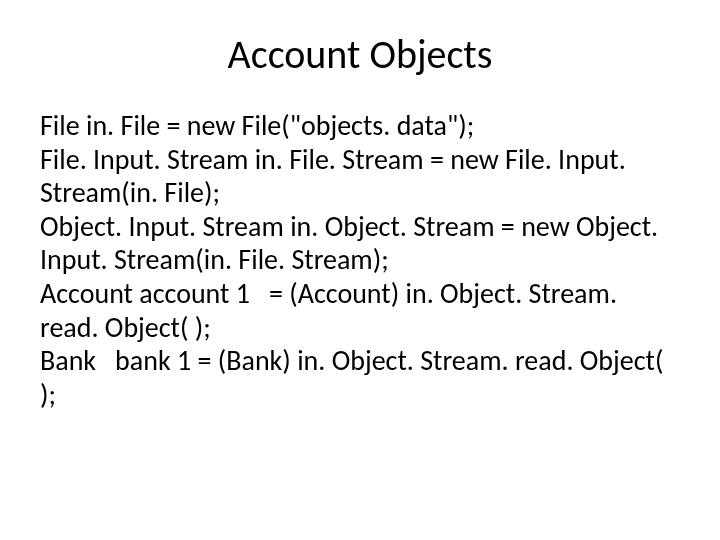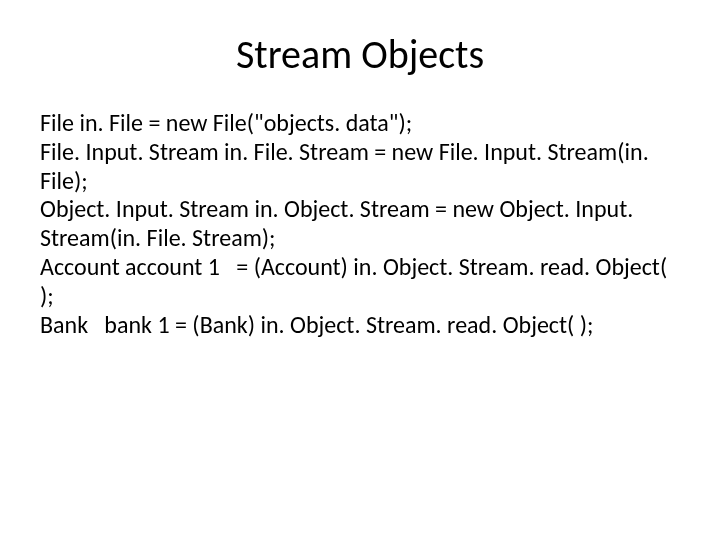--- a/index.html
+++ b/index.html
@@ -17,29 +17,29 @@
     box-sizing: border-box;
     padding: 20px 40px 40px 40px;
   }
   .title {
     font-size: 40px;
     text-align: center;
     margin: 10px 0 30px 0;
     font-weight: 400;
   }
   .body {
-    font-size: 24px;
+    font-size: 28px;
     line-height: 1.2;
     font-weight: 400;
     white-space: pre-wrap;
   }
 </style>
 </head>
 <body>
 
 <div class="slide">
-  <div class="title">Stream Objects</div>
+  <div class="title">Account Objects</div>
   <div class="body">File in. File = new File("objects. data");
 File. Input. Stream in. File. Stream = new File. Input. Stream(in. File);
 Object. Input. Stream in. Object. Stream = new Object. Input. Stream(in. File. Stream);
 Account account 1   = (Account) in. Object. Stream. read. Object( );
 Bank   bank 1 = (Bank) in. Object. Stream. read. Object( );</div>
 </div>
 
 </body></html>

